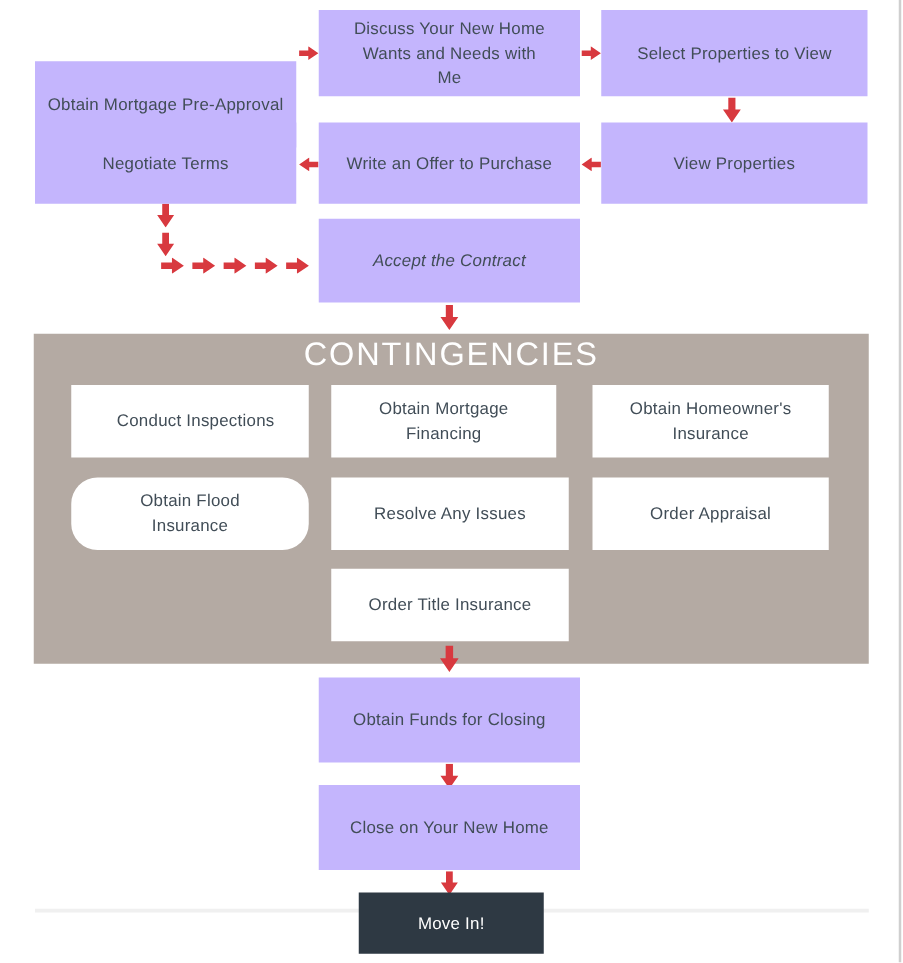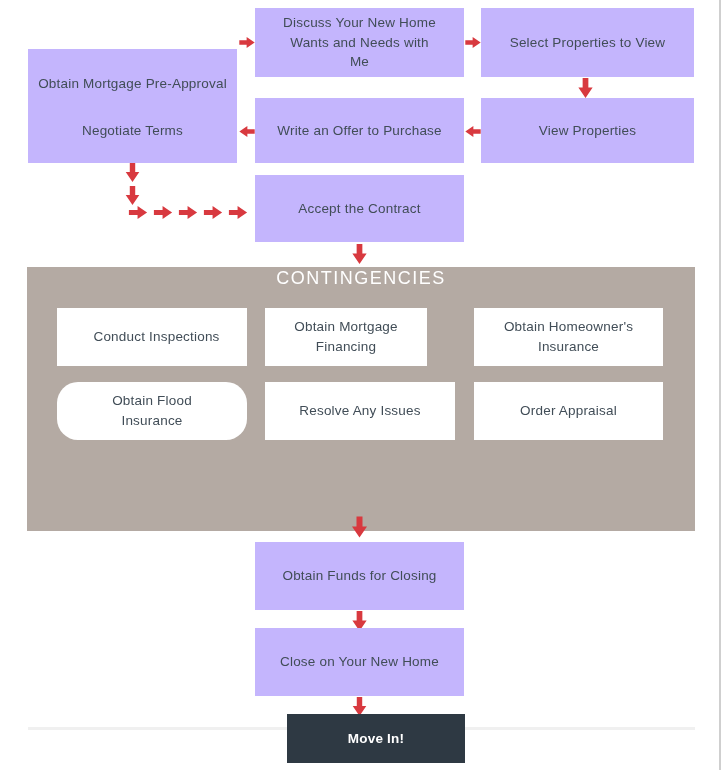--- a/index.html
+++ b/index.html
@@ -15,21 +15,21 @@
   }
   .node.pad { padding:0 28px; }
   .node.white { background:#ffffff; padding:0 24px; }
   .node.dark { background:#2e3943; color:#ffffff; z-index:2; }
   .band {
     position:absolute; left:27px; top:267px; width:668px; height:264px;
     background:#b4aaa3;
   }
   .band-title {
     position:absolute; left:27px; top:268px; width:668px;
-    text-align:center; color:#ffffff; font-size:18px;
+    text-align:center; color:#ffffff; font-size:26px;
     letter-spacing:1.5px; font-weight:400;
   }
   .arr { position:absolute; color:#d8393f; line-height:0; }
   .arr svg { display:block; }
   .hline {
     position:absolute; left:28px; top:727px; width:667px; height:3px;
     background:#f0f0f0; z-index:1;
   }
   .vline {
     position:absolute; left:719px; top:0; width:2px; height:770px;
@@ -116,49 +116,52 @@
     <svg width="20" height="13" viewBox="0 0 21 15" fill="currentColor">
         <path d="M0 4.5 H10 V0 L21 7.5 L10 15 V10.5 H0 Z"></path>
       </svg>
   </div>
   <div class="arr" style="left:228px; top:206px;">
     <svg width="20" height="13" viewBox="0 0 21 15" fill="currentColor">
         <path d="M0 4.5 H10 V0 L21 7.5 L10 15 V10.5 H0 Z"></path>
       </svg>
   </div>
 
-  <div class="node" style="left:255px; top:175px; width:209px; height:67px;">
+  <div class="node" style="left:255px; top:175px; width:209px; height:67px;font-style:italic;">
     <span>Accept the Contract</span>
   </div>
   <div class="arr" style="left:352px; top:244px;">
     <svg width="15" height="20" viewBox="0 0 15 21" fill="currentColor">
         <path d="M4.5 0 H10.5 V10 H15 L7.5 21 L0 10 H4.5 Z"></path>
       </svg>
   </div>
 
   <div class="band"></div>
   <div class="band-title">CONTINGENCIES</div>
 
   <div class="node white" style="left:57px; top:308px; width:190px; height:58px;padding-left:33px;">
     <span>Conduct Inspections</span>
   </div>
-  <div class="node white" style="left:265px; top:308px; width:162px; height:58px;">
+  <div class="node white" style="left:265px; top:308px; width:180px; height:58px;">
     <span>Obtain Mortgage Financing</span>
   </div>
   <div class="node white" style="left:474px; top:308px; width:189px; height:58px;">
     <span>Obtain Homeowner's Insurance</span>
   </div>
   <div class="node white" style="left:57px; top:382px; width:190px; height:58px;border-radius:21px;">
     <span>Obtain Flood Insurance</span>
   </div>
   <div class="node white" style="left:265px; top:382px; width:190px; height:58px;">
     <span>Resolve Any Issues</span>
   </div>
   <div class="node white" style="left:474px; top:382px; width:189px; height:58px;">
     <span>Order Appraisal</span>
+  </div>
+  <div class="node white" style="left:265px; top:455px; width:190px; height:58px;">
+    <span>Order Title Insurance</span>
   </div>
 
   <div class="arr" style="left:352px; top:516px; z-index:2;">
     <svg width="15" height="22" viewBox="0 0 15 21" fill="currentColor">
         <path d="M4.5 0 H10.5 V10 H15 L7.5 21 L0 10 H4.5 Z"></path>
       </svg>
   </div>
 
   <div class="node" style="left:255px; top:542px; width:209px; height:68px;">
     <span>Obtain Funds for Closing</span>
@@ -172,19 +175,19 @@
     <span>Close on Your New Home</span>
   </div>
   <div class="arr" style="left:352px; top:697px;">
     <svg width="15" height="19" viewBox="0 0 15 21" fill="currentColor">
         <path d="M4.5 0 H10.5 V10 H15 L7.5 21 L0 10 H4.5 Z"></path>
       </svg>
   </div>
 
   <div class="hline"></div>
 
-  <div class="node dark" style="left:287px; top:714px; width:178px; height:49px;font-weight:bold;">
+  <div class="node dark" style="left:287px; top:714px; width:148px; height:49px;">
     <span>Move In!</span>
   </div>
 
   <div class="vline"></div>
 
 </div>
 
 </body></html>

